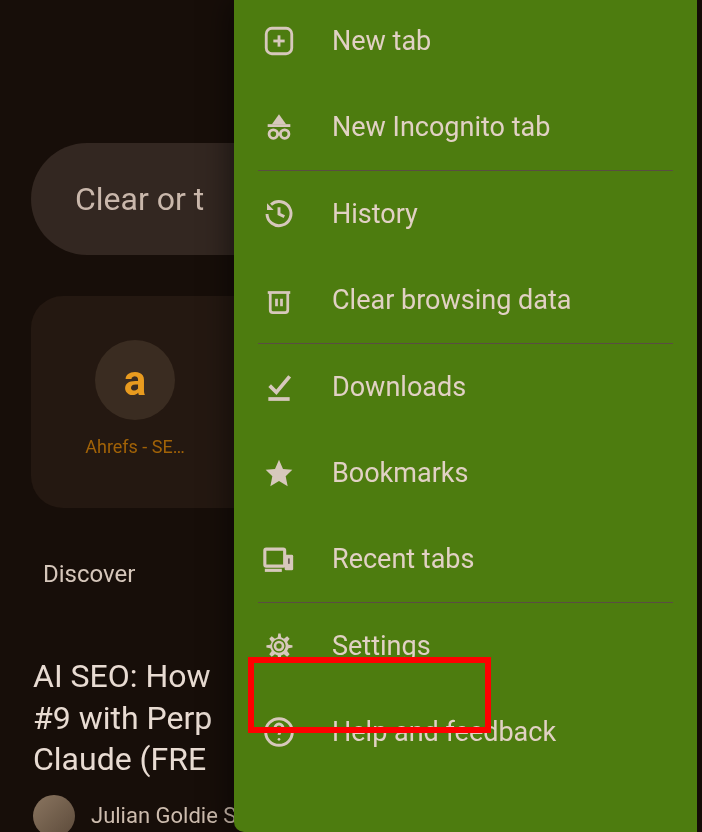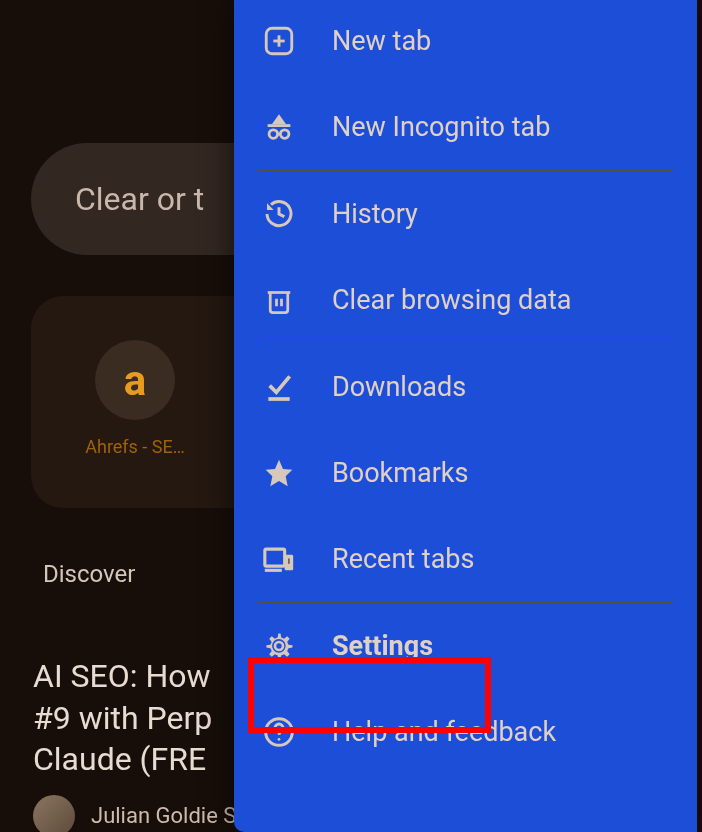--- a/index.html
+++ b/index.html
@@ -117,21 +117,21 @@
       color: #cdbcae;
     }
     
     
     .menu {
       position: absolute;
       top: 0;
       left: 234px;
       width: 463px;
       height: 832px;
-      background: #1d4ed8;
+      background: #4d7c0f;
       border-radius: 0 0 0 10px;
       box-shadow: -4px 0 30px rgba(0,0,0,0.5);
     }
     
     .menu-item {
       display: flex;
       align-items: center;
       height: 86px;
       padding-left: 28px;
       gap: 36px;
@@ -285,21 +285,21 @@
         <line x1="2" y1="20" x2="14" y2="20"></line>
         <rect x="16" y="9" width="6" height="11" rx="1" fill="currentColor" stroke="none"></rect>
         <rect x="17.5" y="10.5" width="3" height="6" fill="#352922"></rect>
       </svg>
     </span>
     <span class="menu-label">Recent tabs</span>
   </div>
 
   <div class="divider"></div>
 
-  <div class="menu-item" style="position:relative;font-weight:bold;">
+  <div class="menu-item" style="position:relative;">
     <span class="menu-icon">
       <svg width="32" height="32" viewBox="0 0 24 24" fill="currentColor">
         <path d="M12 8 A4 4 0 1 1 12 16 A4 4 0 1 1 12 8 M12 10 A2 2 0 1 0 12 14 A2 2 0 1 0 12 10"></path>
         <path d="M12 1 L13.5 1 L14 4.5 L16.5 5.7 L19.3 3.5 L21.5 5.7 L19.3 8.5 L20.5 11 L24 11.5 L24 13.5 L20.5 14 L19.3 16.5 L21.5 19.3 L19.3 21.5 L16.5 19.3 L14 20.5 L13.5 24 L11.5 24 L11 20.5 L8.5 19.3 L5.7 21.5 L3.5 19.3 L5.7 16.5 L4.5 14 L1 13.5 L1 11.5 L4.5 11 L5.7 8.5 L3.5 5.7 L5.7 3.5 L8.5 5.7 L11 4.5 L11.5 1 Z M12 6 A6 6 0 1 0 12 18 A6 6 0 1 0 12 6" transform="scale(0.85) translate(2 2)"></path>
       </svg>
     </span>
     <span class="menu-label">Settings</span>
   </div>
 
   <div class="menu-item">

